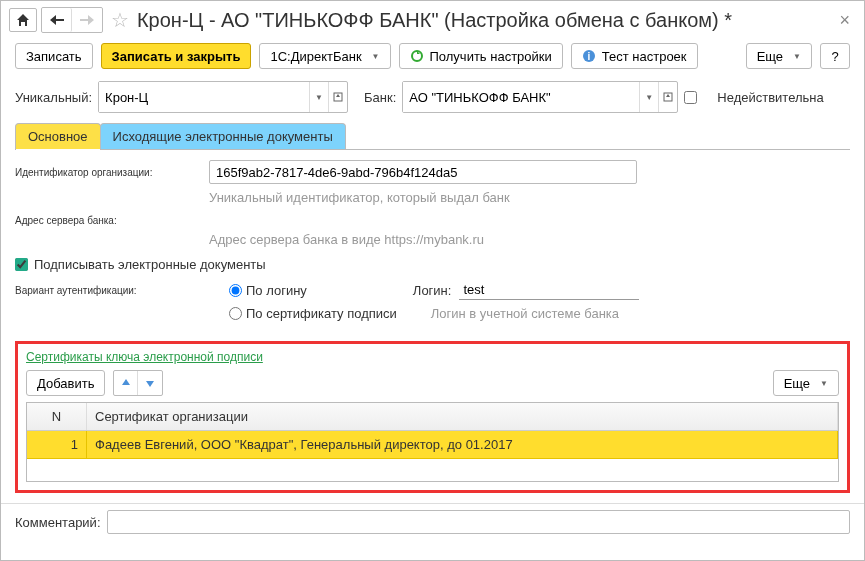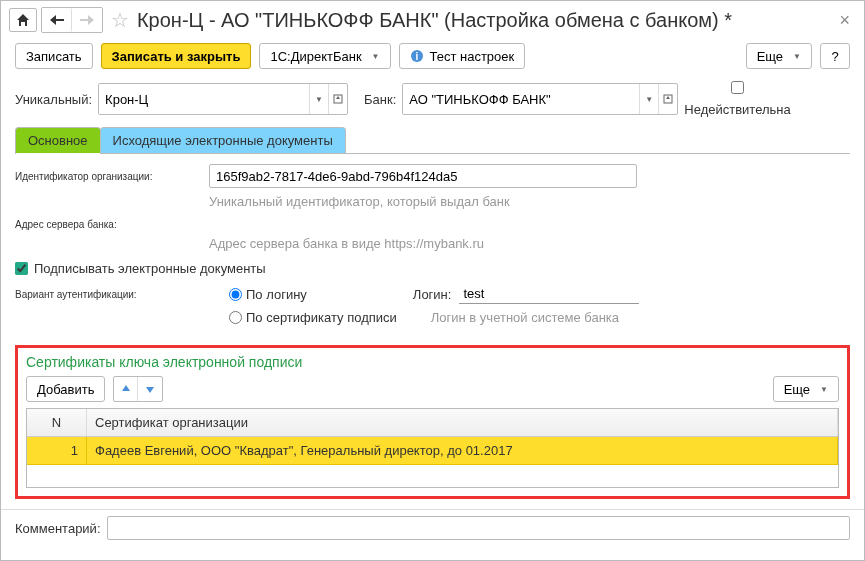--- a/index.html
+++ b/index.html
@@ -16,37 +16,37 @@
 .btn { border: 1px solid #bbb; background: #fff; padding: 4px 10px; height: 26px; display: flex; align-items: center; gap: 6px; cursor: pointer; border-radius: 3px; font-size: 13px; }
 .btn-primary { background: #ffdd2d; border-color: #caa200; font-weight: bold; }
 .btn-drop::after { content: '▼'; font-size: 8px; margin-left: 4px; color: #666; }
 .toolbar-spacer { flex: 1; }
 .row { display: flex; align-items: center; padding: 2px 14px; gap: 6px; }
 .label { font-size: 13px; }
 .input-combo { display: flex; border: 1px solid #bbb; background: #fff; height: 32px; align-items: center; border-radius: 2px; }
 .input-combo input { border: none; outline: none; padding: 0 6px; font-size: 13px; flex: 1; height: 100%; }
 .input-combo .sep { width: 1px; background: #ddd; height: 100%; }
 .input-combo .ddbtn { width: 18px; height: 100%; display: flex; align-items: center; justify-content: center; cursor: pointer; font-size: 8px; color: #666; }
-.checkbox-label { display: flex; align-items: center; gap: 8px; cursor: pointer; flex-direction: column; }
+.checkbox-label { display: flex; align-items: center; gap: 20px; cursor: pointer; }
 .tabs { display: flex; margin: 8px 14px 0; border-bottom: 1px solid #bbb; }
 .tab { border: 1px solid #bbb; border-bottom: none; padding: 5px 12px; background: #7dd3fc; cursor: pointer; margin-right: -1px; position: relative; border-radius: 4px 4px 0 0; }
-.tab.active { background: #84cc16; z-index: 1; text-align: right; }
+.tab.active { background: #fde047; z-index: 1; text-align: right; }
 .tab.active::after { content: ''; position: absolute; left: 0; right: 0; bottom: -1px; height: 1px; background: #fff; }
 .form-area { padding: 10px 14px; }
 .form-row { display: flex; align-items: center; margin-bottom: 6px; gap: 8px; }
 .form-label { width: 186px; font-size: 10px; }
 .form-input { border: 1px solid #bbb; height: 24px; padding: 0 6px; font-size: 13px; flex: 1; max-width: 428px; border-radius: 2px; }
 .hint { color: #999; font-size: 13px; margin-left: 194px; margin-bottom: 10px; }
 .check-row { display: flex; align-items: center; gap: 6px; margin-bottom: 8px; }
 .check-row input[type=checkbox] { accent-color: #2a8; }
 .radio-row { display: flex; align-items: center; gap: 8px; margin-bottom: 6px; }
 .radio-label { display: flex; align-items: center; gap: 4px; padding-left: 20px; }
 .login-hint { color: #999; font-size: 13px; }
 .cert-box { border: 3px solid #e33; margin: 4px 14px 10px; padding: 6px 8px 8px; }
-.cert-title { color: #2a9d4a; font-size: 14px; margin-bottom: 6px; }
+.cert-title { color: #2a9d4a; font-size: 12px; margin-bottom: 6px; text-decoration: underline; }
 .cert-toolbar { display: flex; align-items: center; gap: 8px; margin-bottom: 6px; }
 .arrow-btns { display: flex; border: 1px solid #bbb; border-radius: 2px; }
 .arrow-btns .ab { width: 24px; height: 24px; display: flex; align-items: center; justify-content: center; cursor: pointer; }
 .arrow-btns .ab:first-child { border-right: 1px solid #ddd; }
 .table { border: 1px solid #bbb; }
 .thead { display: flex; background: linear-gradient(#fafafa,#eee); border-bottom: 1px solid #ccc; }
 .th { padding: 6px 8px; font-size: 13px; border-right: 1px solid #ddd; }
 .th-n { width: 60px; text-align: center; }
 .th-cert { flex: 1; }
 .tr { display: flex; background: #ffdd2d; border-bottom: 1px solid #e6c200; }
@@ -83,20 +83,27 @@
   <span class="title">Крон-Ц - АО "ТИНЬКОФФ БАНК" (Настройка обмена с банком) *</span>
   <span class="close-x">×</span>
 </div>
 
 <div class="toolbar">
   <button class="btn">Записать</button>
   <button class="btn btn-primary">Записать и закрыть</button>
   <button class="btn btn-drop">1С:ДиректБанк</button>
   <button class="btn">
     <svg width="14" height="14">
+        <circle cx="7" cy="7" r="5" fill="none" stroke="#3a3" stroke-width="2"></circle>
+        <path d="M7 2 L10 5 L7 5 Z" fill="#3a3"></path>
+      </svg>
+    <span>Получить настройки</span>
+  </button>
+  <button class="btn">
+    <svg width="14" height="14">
         <circle cx="7" cy="7" r="6" fill="#4a90d9"></circle>
         <text x="7" y="11" text-anchor="middle" fill="#fff" font-size="10" font-weight="bold">i</text>
       </svg>
     <span>Тест настроек</span>
   </button>
   <div class="toolbar-spacer"></div>
   <button class="btn btn-drop">Еще</button>
   <button class="btn" style="width:30px;justify-content:center">?</button>
 </div>
 

